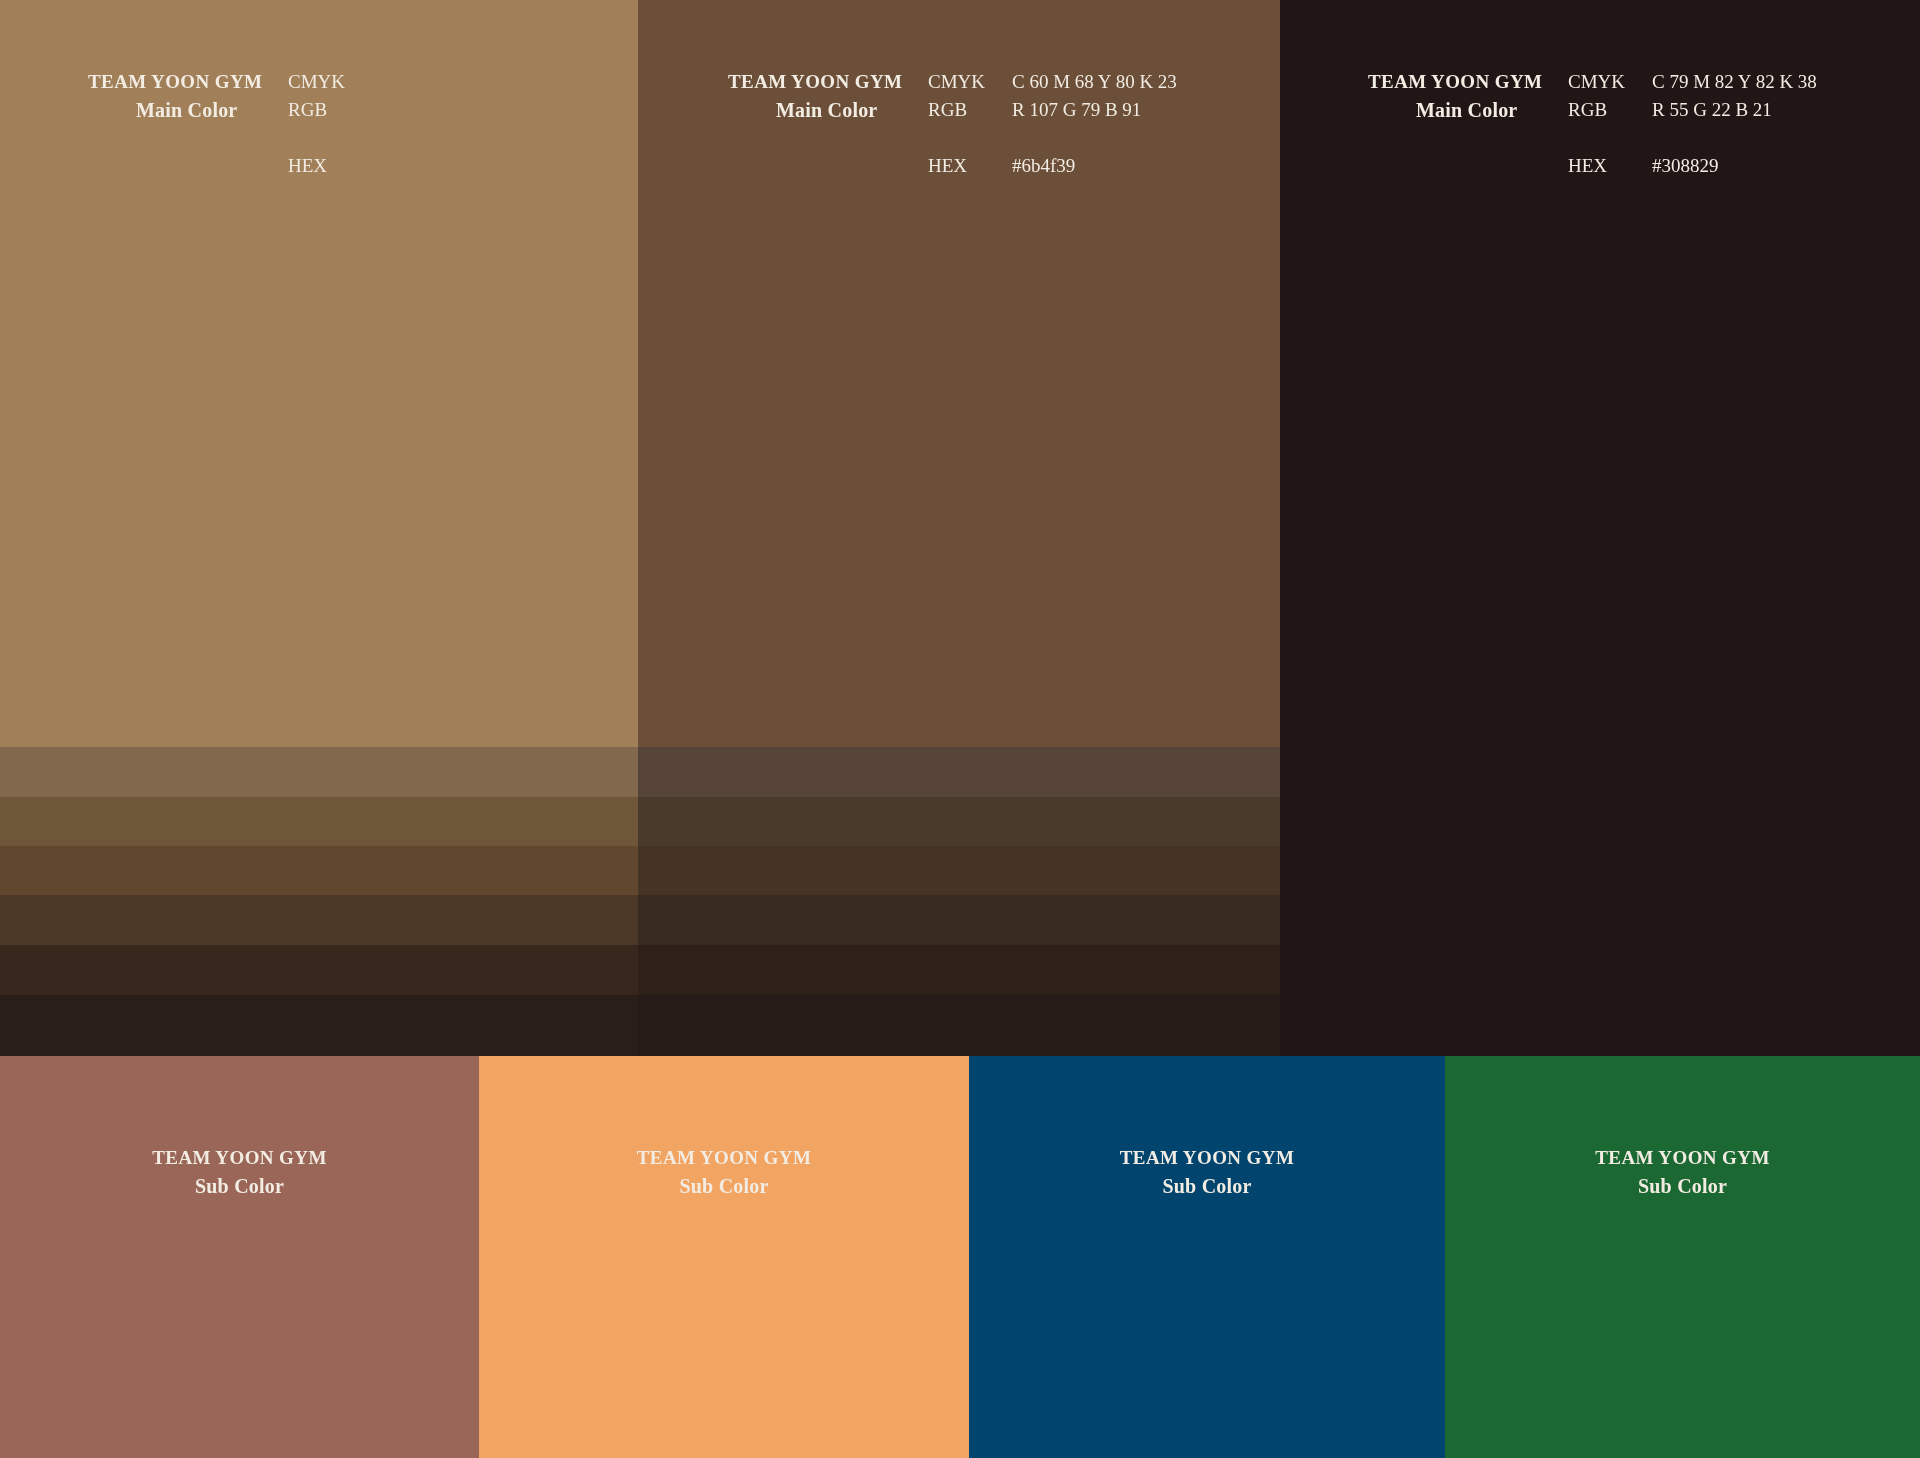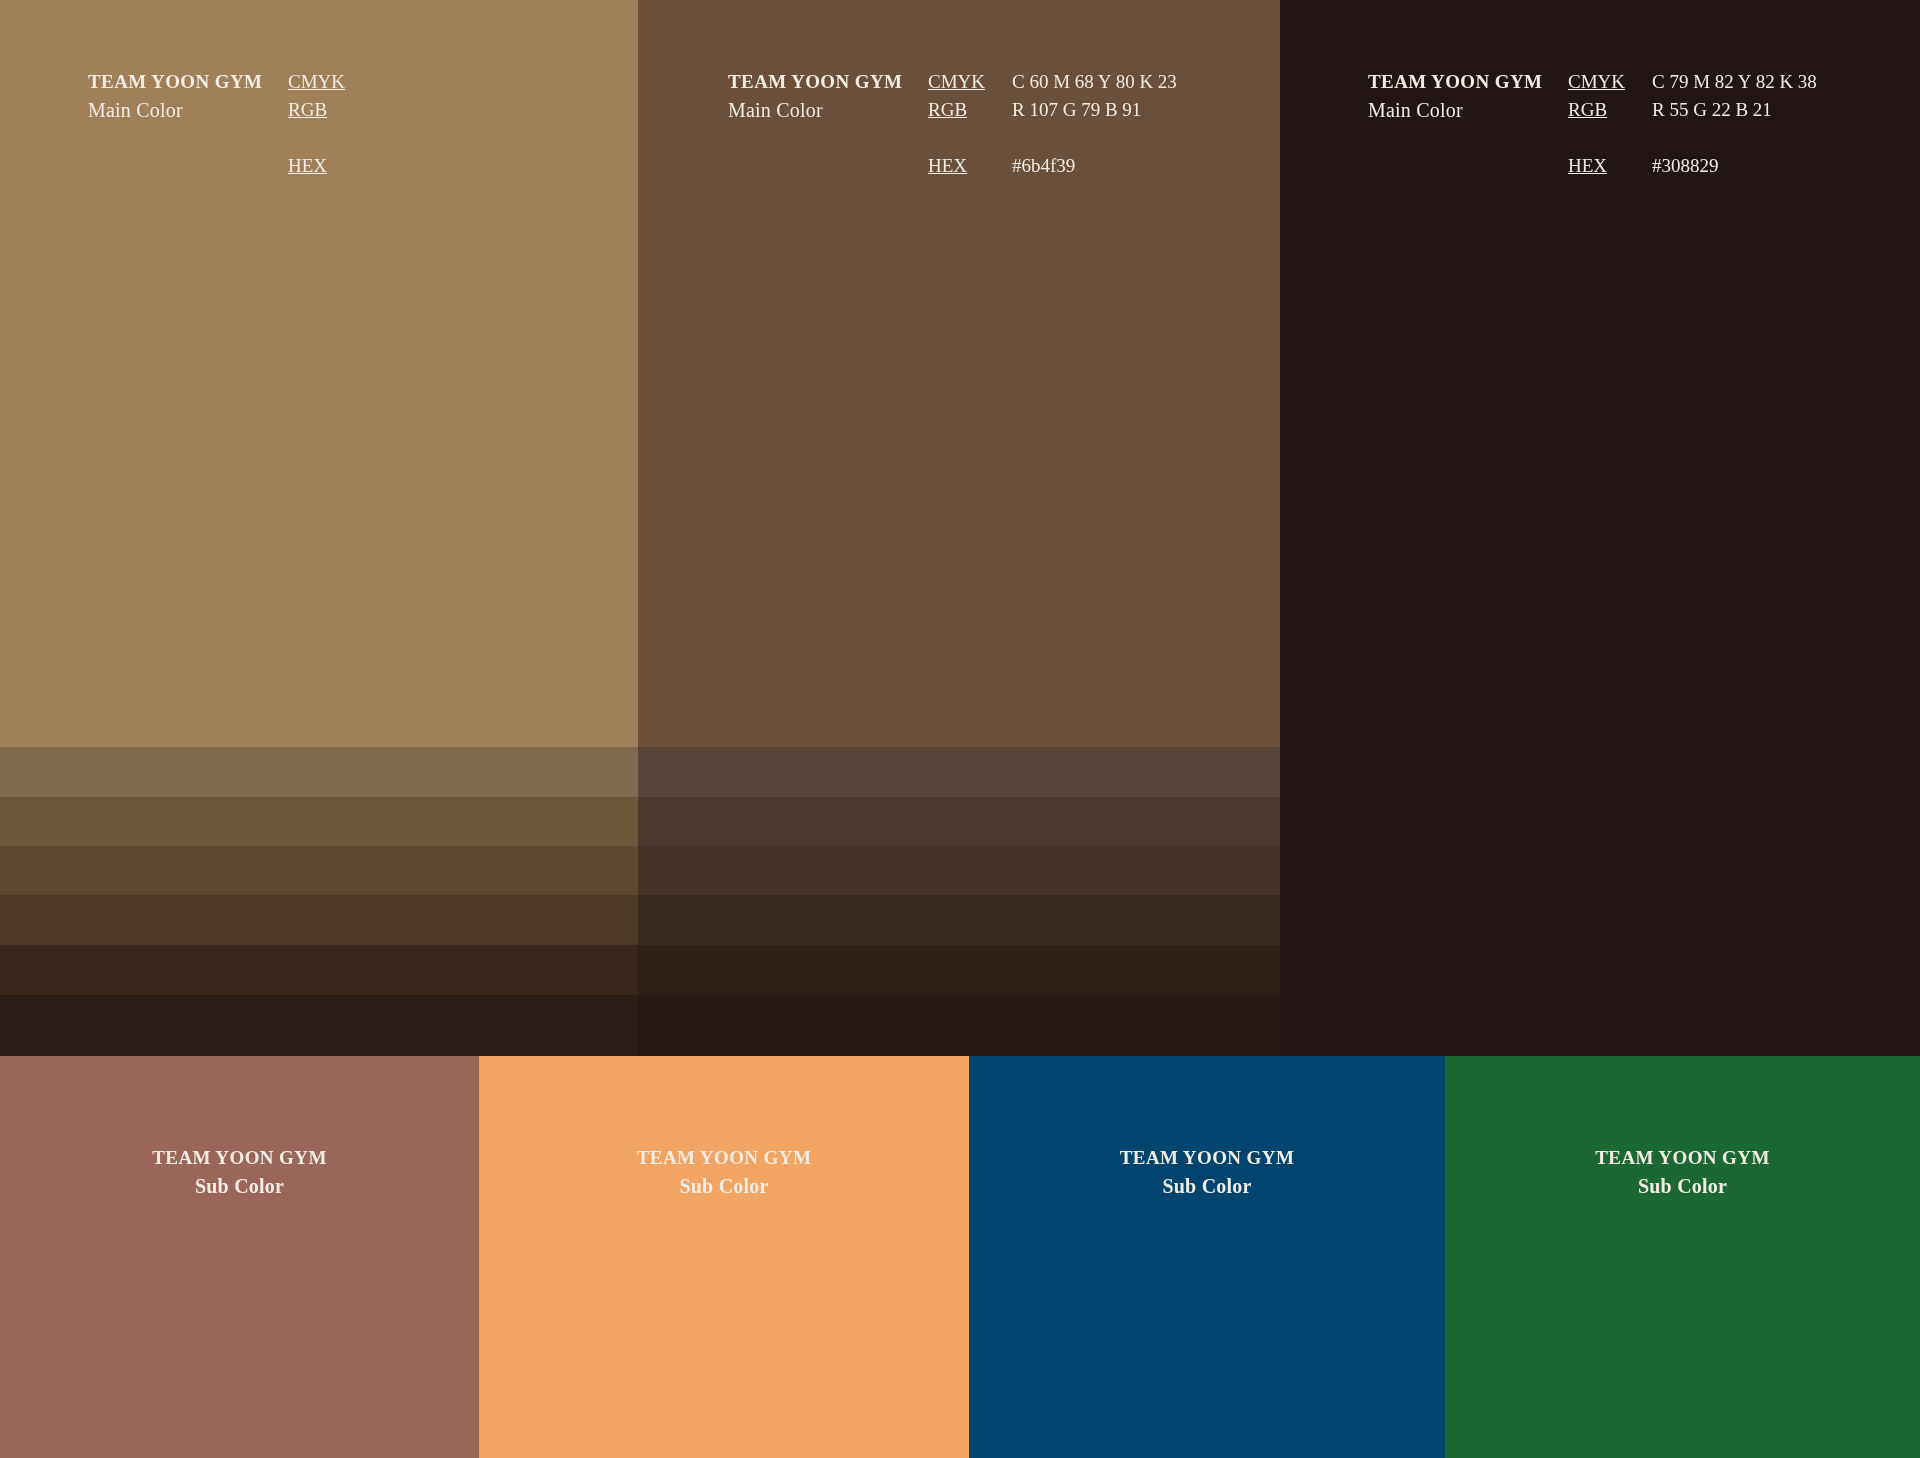--- a/index.html
+++ b/index.html
@@ -42,29 +42,29 @@
     width:200px;
     line-height:28px;
   }
   .spec-name .brand {
     font-size:19px;
     font-weight:bold;
     letter-spacing:0.4px;
   }
   .spec-name .role {
     font-size:20px;
-    font-weight:normal;
+    font-weight:bold;
     letter-spacing:0.2px;
+    margin-left:48px;
   }
 
   .spec-keys {
     width:84px;
     line-height:28px;
     font-size:19px;
-    text-decoration:underline;
   }
   .spec-vals {
     line-height:28px;
     font-size:19px;
   }
   .spacer-row { height:28px; }
 
   
   .sub-row { position:absolute; left:0; top:1056px; width:1920px; height:402px; }
   .sub-panel {

